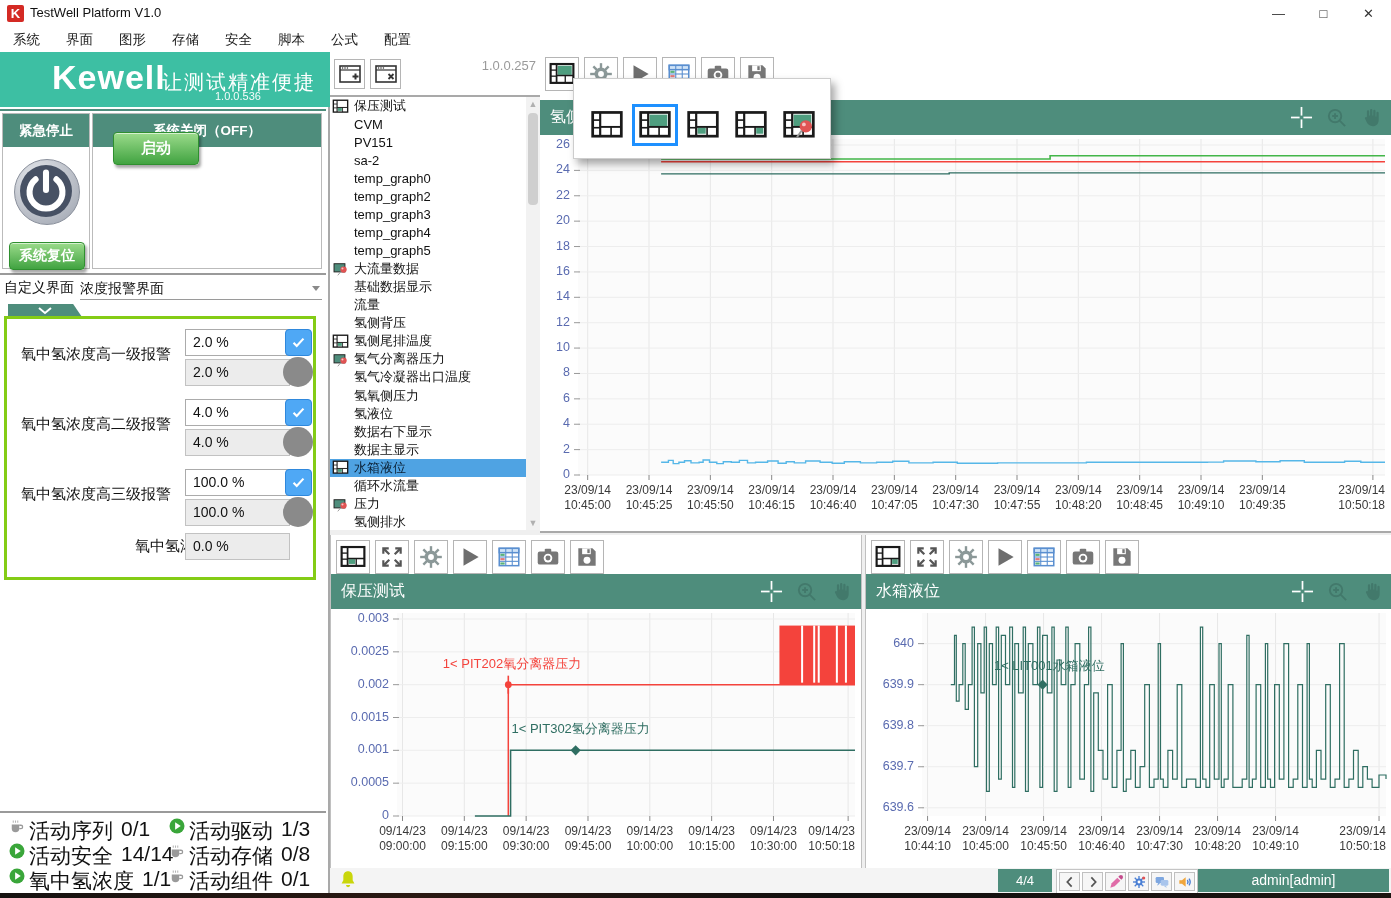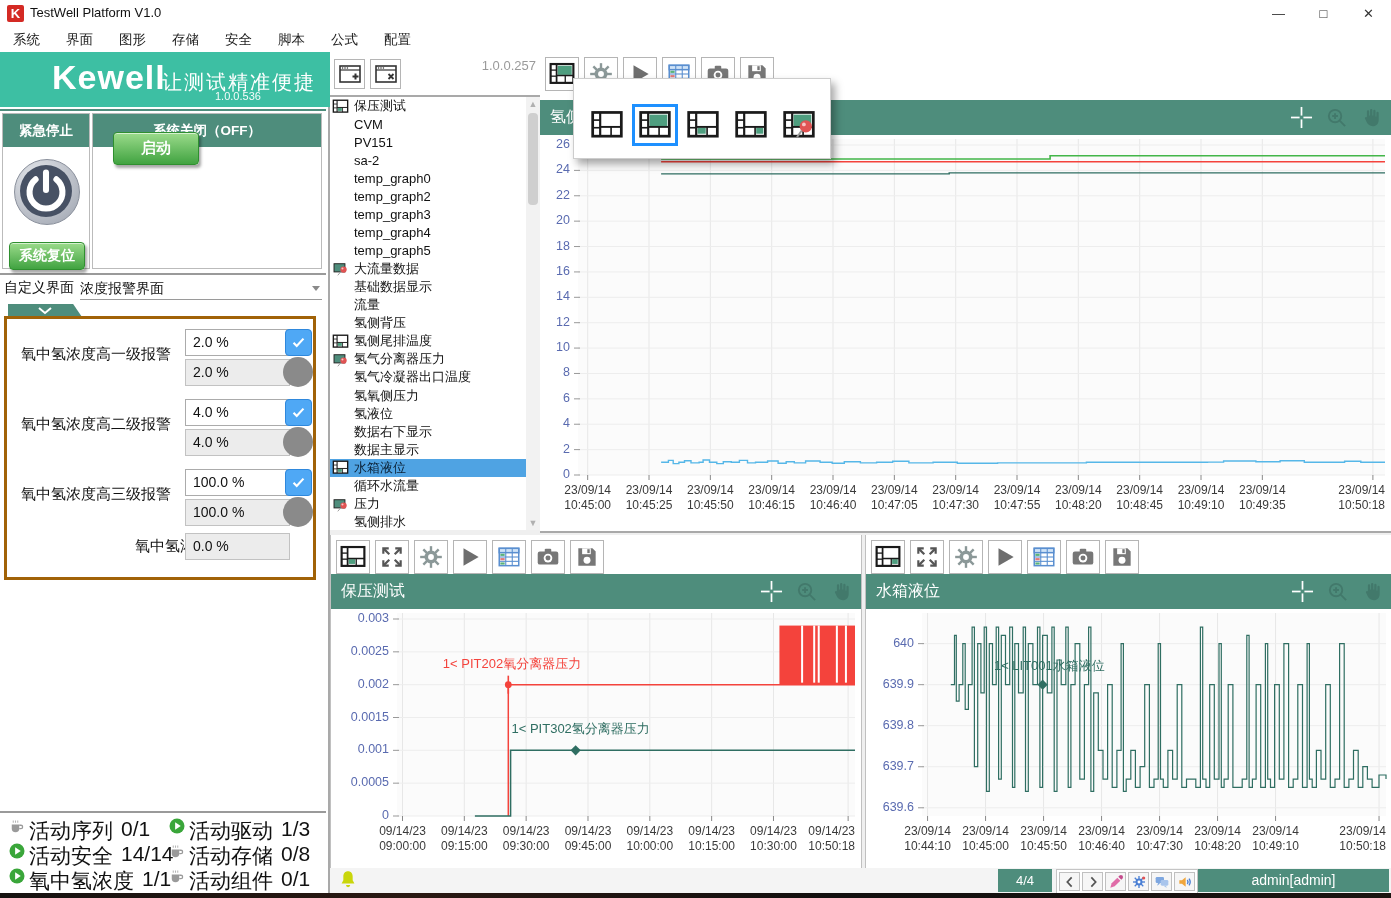--- a/index.html
+++ b/index.html
@@ -35,21 +35,21 @@
   #reset-btn{position:absolute;left:6px;top:128px;width:76px;height:28px;}
   .greenbtn{background:linear-gradient(#9bdb8b,#41a341);border:1px solid #2f8f2f;border-radius:4px;color:#fff;
      font-weight:bold;font-size:14px;box-shadow:2px 3px 3px rgba(0,0,0,.35), inset 0 1px 0 rgba(255,255,255,.6);}
   #start-btn{position:absolute;left:20px;top:18px;width:86px;height:33px;font-size:15px;}
   #customui{position:absolute;left:0;top:223px;width:328px;height:26px;display:flex;align-items:center;background:#fff;}
   #customui .lb{font-size:14px;color:#111;margin-left:4px;}
   #customui .combo{flex:1;margin-left:6px;margin-right:6px;border-bottom:1px solid #9a9a9a;font-size:14px;color:#111;position:relative;height:22px;line-height:22px;}
   #customui .arr{position:absolute;right:2px;top:9px;width:0;height:0;border-left:4px solid transparent;border-right:4px solid transparent;border-top:5px solid #8a8a8a;}
   #chevtab{position:absolute;left:8px;top:252px;width:74px;height:13px;background:#4e8d7c;
      clip-path:polygon(0 0,88% 0,100% 100%,0 100%);display:flex;align-items:center;justify-content:center;}
-  #alarm-panel{position:absolute;left:4px;top:264px;width:306px;height:258px;border:3px solid #a16207;background:#fff;}
+  #alarm-panel{position:absolute;left:4px;top:264px;width:306px;height:258px;border:3px solid #84cc16;background:#fff;}
   .al-row{position:absolute;left:0;width:300px;height:62px;}
   .al-row .lbl{position:absolute;left:14px;top:20px;font-size:15px;color:#111;}
   .al-in{position:absolute;left:178px;width:96px;height:25px;border:1px solid #ababab;font-size:14px;color:#111;
      line-height:25px;padding-left:7px;background:#fff;}
   .al-in.gray{background:#ececec;border-color:#c2c2c2;}
   .al-chk{position:absolute;left:278px;width:25px;height:25px;background:#4fa8f5;border:1px solid #2f88dc;border-radius:4px;
      display:flex;align-items:center;justify-content:center;}
   .al-cir{position:absolute;left:276px;width:30px;height:30px;border-radius:50%;background:#8a8a8a;}
   #readout-row{position:absolute;left:0;top:208px;width:300px;height:42px;}
   #readout-row .lbl{position:absolute;left:128px;top:10px;font-size:15px;color:#111;}

